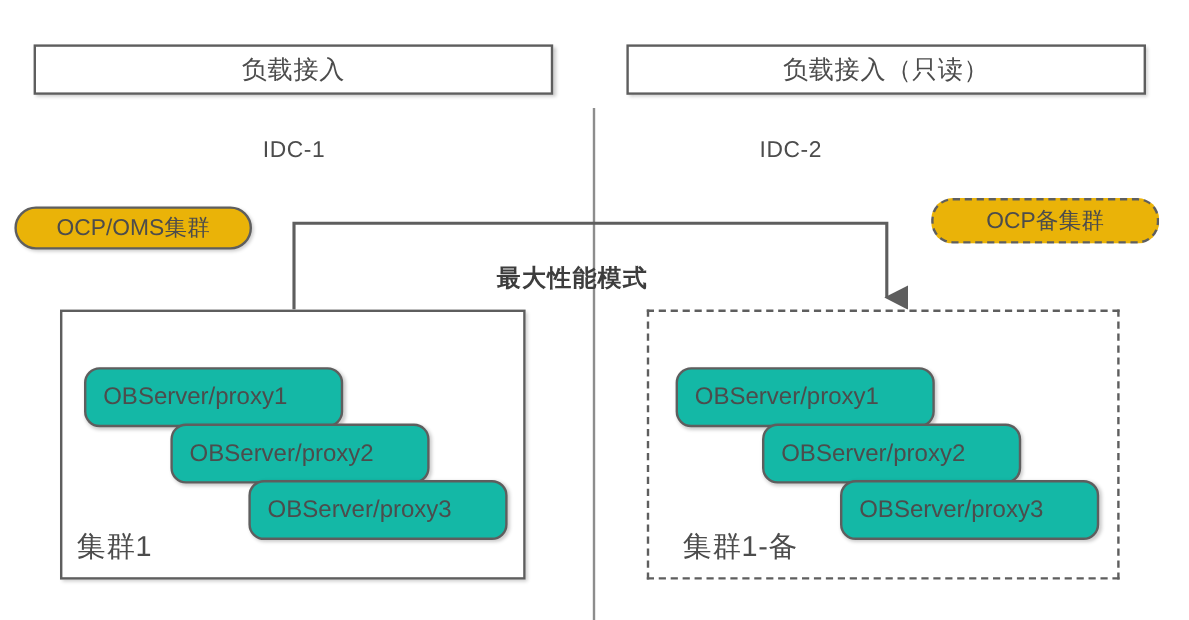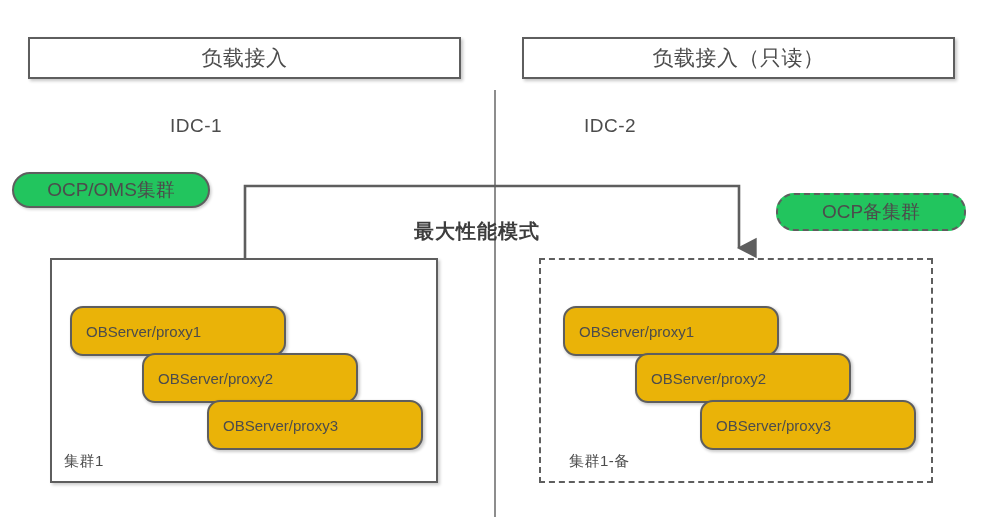--- a/index.html
+++ b/index.html
@@ -31,70 +31,69 @@
     align-items: center;
     justify-content: center;
     color: #4c4c4c;
     font-size: 21px;
     letter-spacing: 0.5px;
   }
 
   .idc-label {
     color: #4c4c4c;
     font-size: 19px;
-    text-align: left;
+    text-align: center;
     letter-spacing: 0.5px;
   }
 
   .pill {
     border: 2px solid #5e5e5e;
     border-radius: 18px;
-    background: #22c55e;
+    background: #eab308;
     display: flex;
     align-items: center;
     justify-content: center;
     color: #4c4c4c;
     font-size: 19px;
     box-shadow: 1.5px 1.5px 3px rgba(0,0,0,0.20);
   }
   .pill.dashed {
     border-style: dashed;
     border-width: 2.5px;
     box-shadow: none;
-    margin-top: 28px;
   }
 
   .cluster-box {
     border: 2px solid #5e5e5e;
     background: #ffffff;
     box-shadow: 2px 2px 3px rgba(0,0,0,0.20);
   }
   .cluster-box.dashed {
     border-style: dashed;
     border-width: 2.5px;
     box-shadow: none;
   }
 
   .cluster-caption {
     position: absolute;
     color: #4c4c4c;
-    font-size: 15px;
+    font-size: 24px;
     letter-spacing: 0.5px;
     white-space: nowrap;
   }
 
   .node-box {
     border: 2px solid #5e5e5e;
     border-radius: 13px;
-    background: #eab308;
+    background: #14b8a6;
     display: flex;
     align-items: center;
     padding-left: 14px;
     color: #4c4c4c;
-    font-size: 15px;
+    font-size: 20px;
     box-shadow: 1.5px 1.5px 3px rgba(0,0,0,0.20);
     white-space: nowrap;
   }
 
   .divider {
     background: #8d8d8d;
     width: 2px;
   }
 
   .mode-label {

